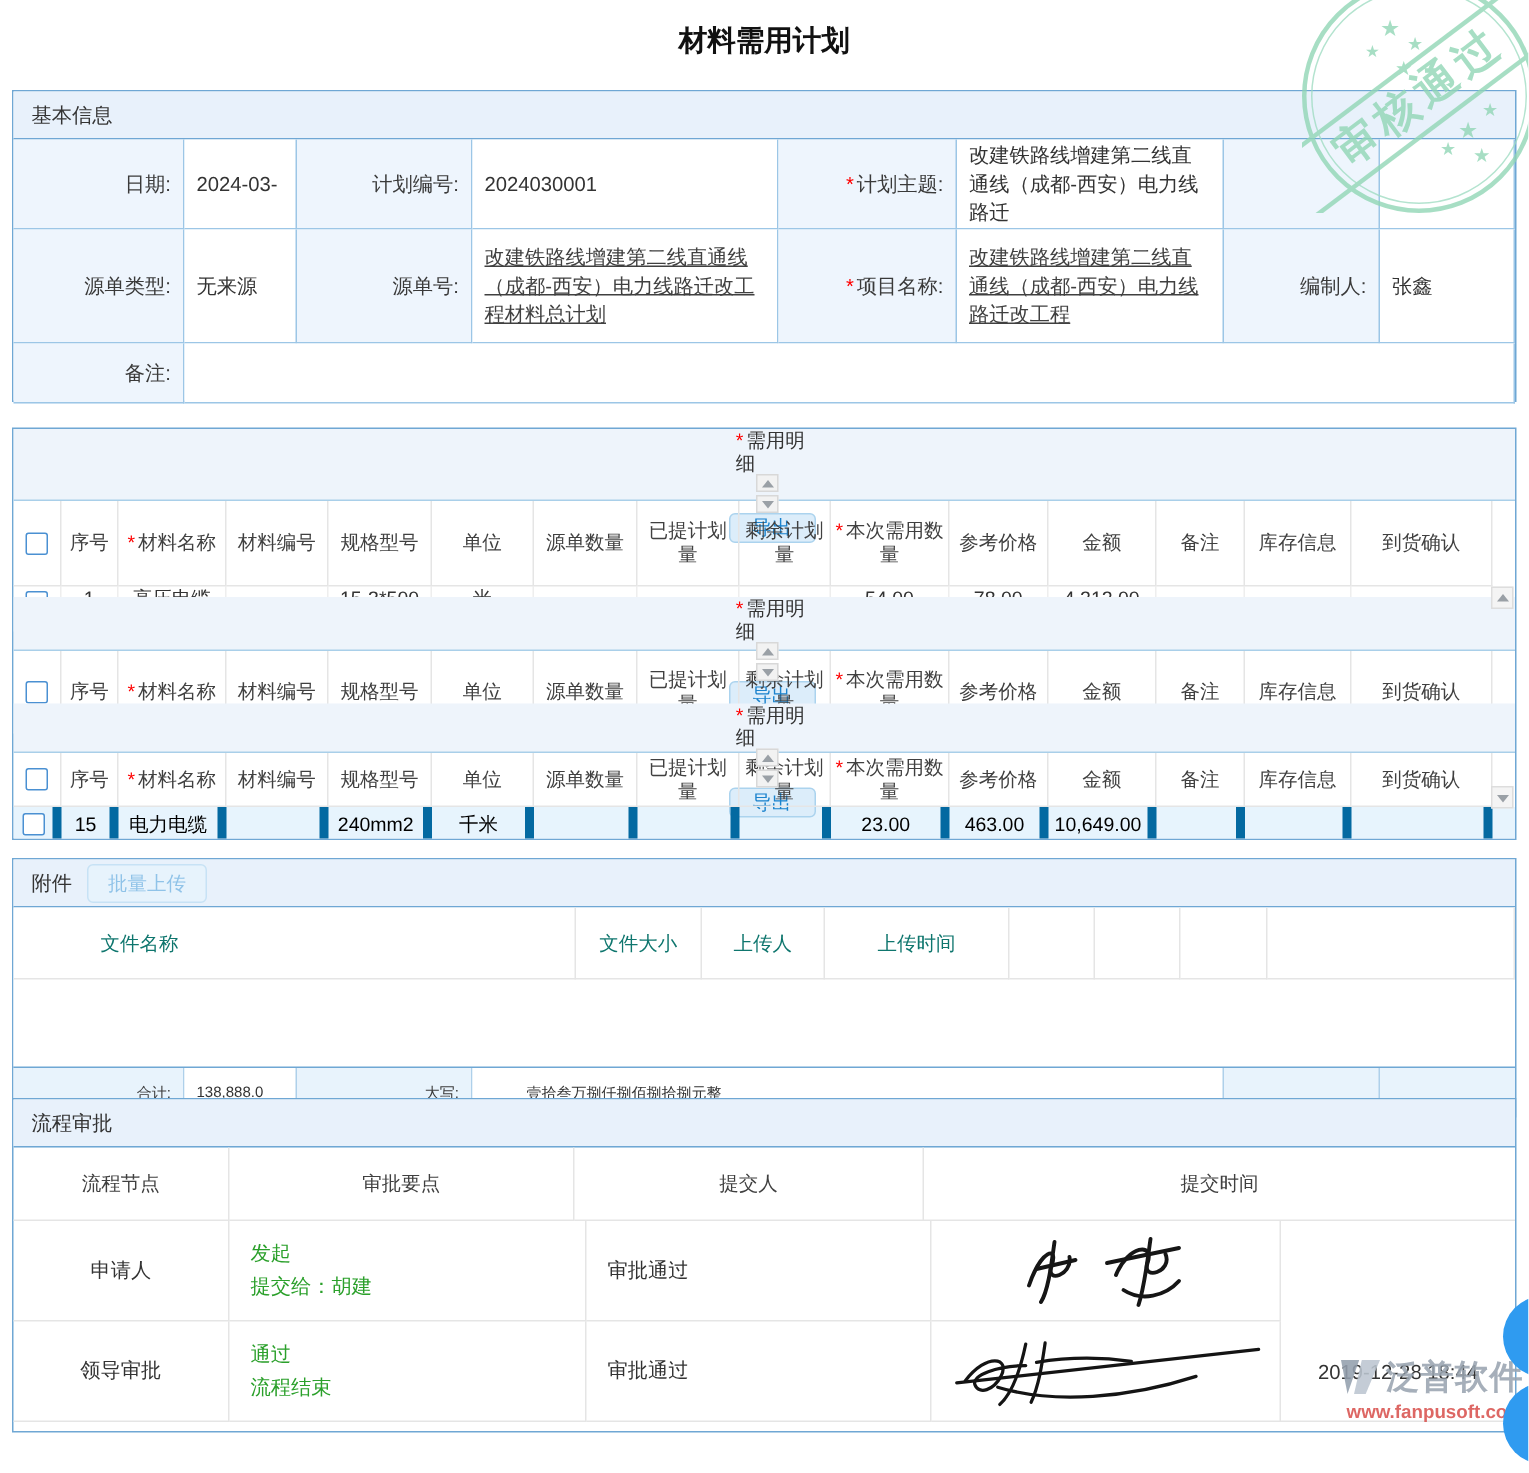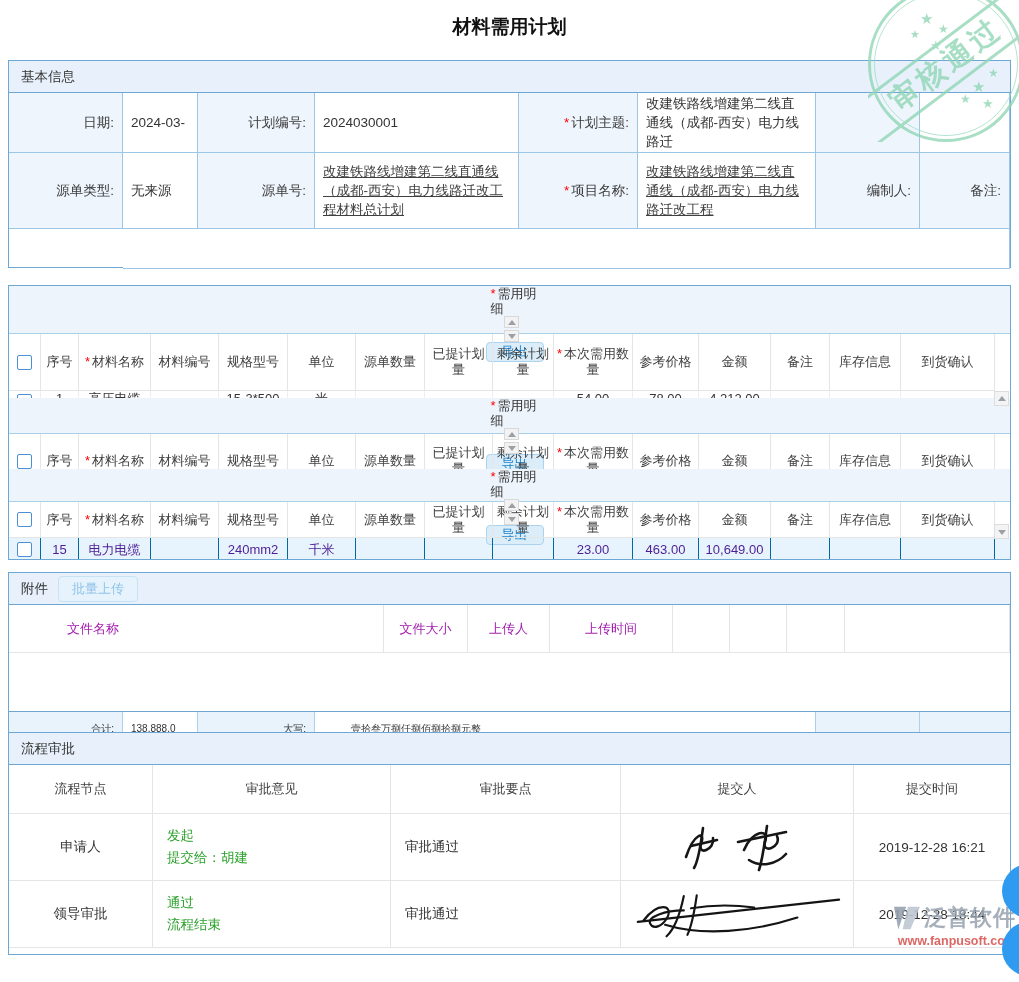--- a/index.html
+++ b/index.html
@@ -50,35 +50,35 @@
         text-align:center; font-size:13px; color:#333; }
   .c0{width:32px;flex:none;} .c1{width:38px;flex:none;} .c2{width:72px;flex:none;} .c3{width:68px;flex:none;}
   .c4{width:69px;flex:none;} .c5{width:68px;flex:none;text-align:center;} .c6{width:69px;flex:none;} .c7{width:68px;flex:none;}
   .c8{width:61px;flex:none;} .c9{width:79px;flex:none;} .c10{width:66px;flex:none;} .c11{width:72px;flex:none;}
   .c12{width:59px;flex:none;} .c13{width:71px;flex:none;} .c14{width:94px;flex:none;}
   .cb { width:15px; height:15px; background:#fff; border:1px solid #4a90d2; border-radius:2px; display:inline-block; cursor:pointer; }
   .drowA { height:30px; }
   .drowA .dd { padding-top:1px; line-height:14px; }
   .drowA .cb { margin-top:2px; }
   .drowO { height:23px; background:#e7f4fd; color:#f7741e; }
-  .drowO .dd { align-items:center; color:#4c1d95; border-right:1px solid #0369a1; line-height:13px; }
+  .drowO .dd { align-items:center; color:#000000; border-right:6px solid #0369a1; line-height:13px; }
   .vscroll { position:absolute; right:1px; top:105px; width:15px; height:148px; }
   .sarrow { position:absolute; left:0; width:15px; height:15px; background:#f4f4f4; border:1px solid #ddd; cursor:pointer; }
   .sarrow:before { content:""; position:absolute; left:3px; border-left:4px solid transparent; border-right:4px solid transparent; }
   .sa-up{top:0;} .sa-up:before{top:4px; border-bottom:5px solid #9aa0a6;}
   .sa-down{bottom:0;} .sa-down:before{top:5px; border-top:5px solid #9aa0a6;}
 
   
   .sec-attach { top:572px; height:173px; }
   .btn-upload { height:26px; margin-left:10px; padding:0 13px; font-size:13px; color:#90c3e8; background:#e7f3fc;
                 border:1px solid #c7e2f5; border-radius:4px; cursor:pointer;
                 font-family:"Liberation Sans","DejaVu Sans",sans-serif; }
   .ahead { display:flex; height:48px; background:#fff; }
   .ah { border-right:1px solid #e5e5e5; border-bottom:1px solid #e5e5e5; display:flex; align-items:center;
-        justify-content:center; font-size:13px; color:#a21caf; }
+        justify-content:center; font-size:13px; color:#0f766e; }
   .a0{width:375px;flex:none; justify-content:flex-start; padding-left:58px;}
   .a1{width:84px;flex:none;} .a2{width:82px;flex:none;} .a3{width:123px;flex:none;}
   .a4{width:57px;flex:none;} .a5{width:57px;flex:none;} .a6{width:58px;flex:none;} .a7{flex:1;}
   .attach-empty { height:58px; background:#fff; }
   .trow { display:flex; height:34px; border-top:1px solid #6fa7d4; }
   .tc { display:flex; align-items:center; font-size:10px; border-right:1px solid #aed0ea; }
   .tlab { background:#e8f3fc; justify-content:flex-end; padding-right:8px; color:#3a3a3a; }
   .tval { background:#fff; padding-left:8px; }
   .t0{width:114px;flex:none;} .t1{width:75px;flex:none;} .t2{width:117px;flex:none;} .t3{width:501px;flex:none;padding-left:36px;}
   .t4{width:104px;flex:none; background:#e8f3fc;} .t5{flex:1; background:#e8f3fc; border-right:none;}
@@ -149,20 +149,21 @@
           <a class="lnk">改建铁路线增建第二线直通线（成都-西安）电力线路迁改工程材料总计划</a>
         </div>
       <div class="bg lab">
           <span class="req">*</span>
           <span>项目名称:</span>
         </div>
       <div class="bg val">
           <a class="lnk">改建铁路线增建第二线直通线（成都-西安）电力线路迁改工程</a>
         </div>
       <div class="bg lab">编制人:</div>
+      <div class="bg val">张鑫</div>
 
       <div class="bg lab">备注:</div>
       <div class="bg val span7"></div>
     </div>
   </div>
 
   <div class="sec sec-detail">
 
     <div class="dgroup g-a">
       <div class="dband bA">
@@ -335,21 +336,20 @@
       <div class="tc t5"></div>
     </div>
   </div>
 
   <div class="sec sec-approval">
     <div class="band">
         <span>流程审批</span>
       </div>
     <div class="phead">
       <div class="ph p0">流程节点</div>
-      <div class="ph p1">审批意见</div>
       <div class="ph p2">审批要点</div>
       <div class="ph p3">提交人</div>
       <div class="ph p4">提交时间</div>
     </div>
 
     <div class="prow">
       <div class="pc p0">申请人</div>
       <div class="pc p1">
         <div class="opinion">
           <span>发起</span>
@@ -361,21 +361,20 @@
         <svg width="130" height="52" viewBox="0 0 130 52" fill="none" stroke="#161616" stroke-width="2.6" stroke-linecap="round">
           <path d="M14 36 C22 12 34 9 29 23 C25 35 43 29 41 17"></path>
           <path d="M19 25 L45 19"></path>
           <path d="M31 7 C29 21 27 39 22 47"></path>
           <path d="M72 29 C80 9 98 7 93 21 C89 33 110 27 105 15"></path>
           <path d="M77 39 C89 47 105 43 114 33"></path>
           <path d="M95 5 C93 19 91 37 87 49"></path>
           <path d="M66 21 L114 11"></path>
         </svg>
       </div>
-      <div class="pc p4">2019-12-28 16:21</div>
     </div>
 
     <div class="prow">
       <div class="pc p0">领导审批</div>
       <div class="pc p1">
         <div class="opinion">
           <span>通过</span>
           <span>流程结束</span>
         </div>
       </div>

